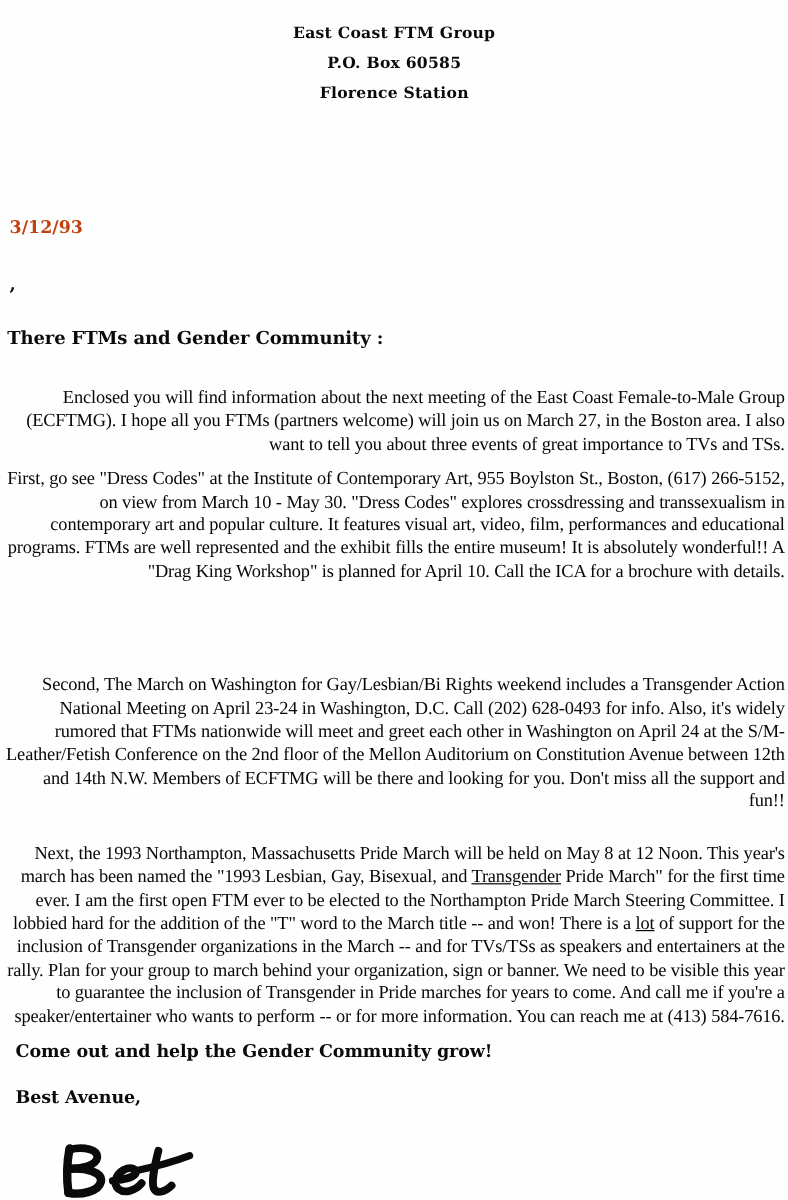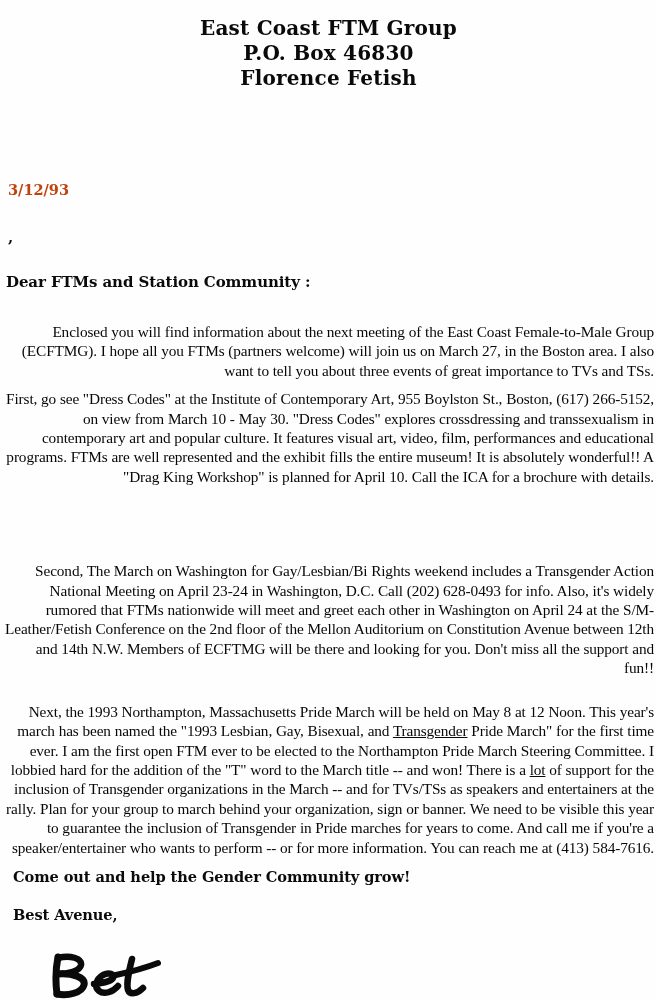--- a/index.html
+++ b/index.html
@@ -28,21 +28,21 @@
   .letterhead {
     position: absolute;
     top: 16px;
     left: 0;
     width: 657px;
     text-align: center;
   }
   .letterhead .lh-line {
     font-family: "DejaVu Serif", "Liberation Serif", serif;
     font-weight: bold;
-    font-size: 20px;
+    font-size: 13px;
     line-height: 25px;
     letter-spacing: 0.2px;
     color: #0a0a0a;
     white-space: pre;
   }
 
   
   .date-block {
     position: absolute;
     top: 181px;
@@ -126,29 +126,29 @@
   }
   .signature svg { display: block; }
 </style>
 </head>
 <body>
 
 <div class="page">
 
   <div class="letterhead">
     <div class="lh-line">East Coast FTM Group</div>
-    <div class="lh-line">P.O. Box 46830</div>
-    <div class="lh-line">Florence Fetish</div>
+    <div class="lh-line">P.O. Box 60585</div>
+    <div class="lh-line">Florence Station</div>
   </div>
 
   <div class="date-block">3/12/93</div>
 
   <div class="stray-comma">,</div>
 
-  <div class="salutation">Dear FTMs and Station Community :</div>
+  <div class="salutation">There FTMs and Gender Community :</div>
 
   <div class="body-wrap">
     <p class="para">Enclosed you will find information about the next meeting of the East Coast Female-to-Male Group (ECFTMG).   I hope all you FTMs (partners welcome) will join us on March 27, in the Boston area.  I also want to tell you about three events of great importance to TVs and TSs.</p>
     <p class="para gap-large">First, go see "Dress Codes" at the Institute of Contemporary Art, 955 Boylston St., Boston, (617) 266-5152, on view from March 10 - May 30.  "Dress Codes" explores crossdressing and transsexualism in contemporary art and popular culture.  It features visual art, video, film, performances and educational programs.  FTMs are well represented and the exhibit fills the entire museum!  It is absolutely wonderful!!  A "Drag King Workshop" is planned for April 10. Call the ICA for a brochure with details.</p>
     <p class="para gap-med">Second, The March on Washington for Gay/Lesbian/Bi Rights weekend includes a Transgender Action National Meeting on April 23-24 in Washington, D.C.  Call (202) 628-0493 for info.  Also, it's widely rumored that FTMs nationwide will meet and greet each other in Washington on April 24 at the S/M-Leather/Fetish Conference on the 2nd floor of the Mellon Auditorium on Constitution Avenue between 12th and 14th N.W.  Members of ECFTMG will be there and looking for you.  Don't miss all the support and fun!!</p>
     <p class="para" id="para-pride"><span>Next, the 1993 Northampton, Massachusetts Pride March will be held on May 8 at 12 Noon. This year's march has been named the "1993 Lesbian, Gay, Bisexual, and </span><u>Transgender</u><span> Pride March" for the first time ever.  I am the first open FTM ever to be elected to the Northampton Pride March Steering Committee.  I lobbied hard for the addition of the "T" word to the March title -- and won!  There is a </span><u>lot</u><span> of support for the inclusion of Transgender organizations in the March -- and for TVs/TSs as speakers and entertainers at the rally.  Plan for your group to march behind your organization, sign or banner.  We need to be visible this year to guarantee the inclusion of Transgender in Pride marches for years to come. And call me if you're a speaker/entertainer  who wants to perform -- or for more information.  You can reach me at (413) 584-7616.</span></p>
   </div>
 
   <div class="closing">
     <div class="cl-line">Come out and help the Gender Community grow!</div>

